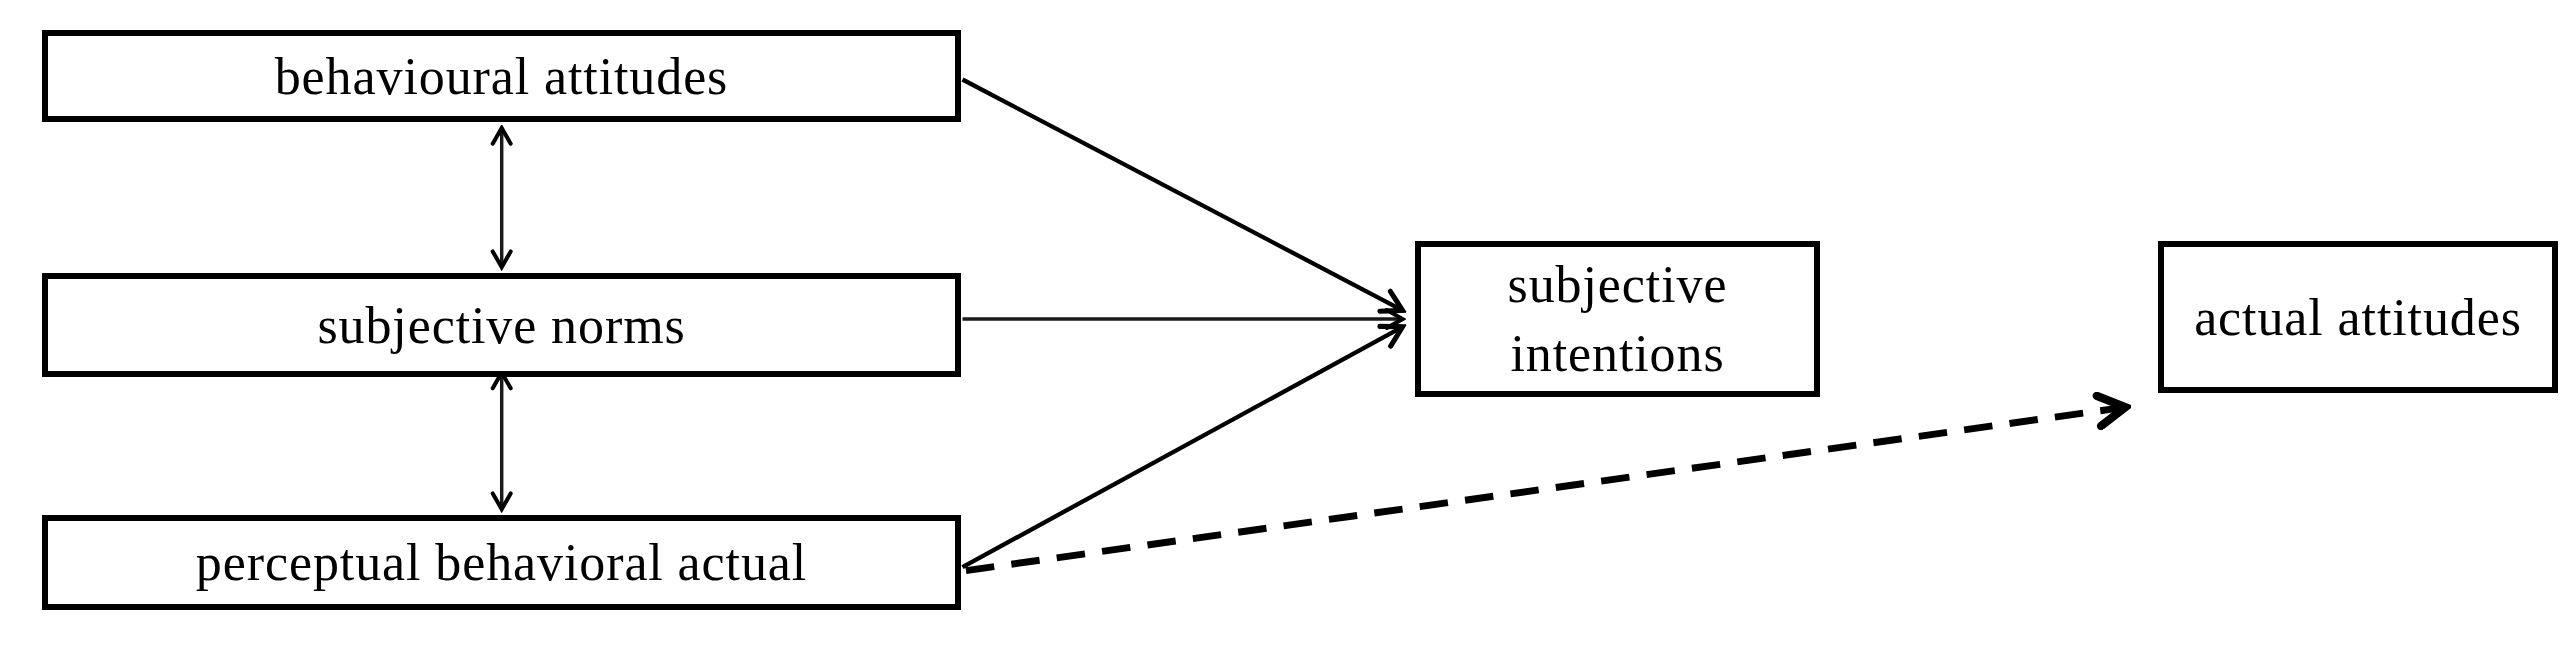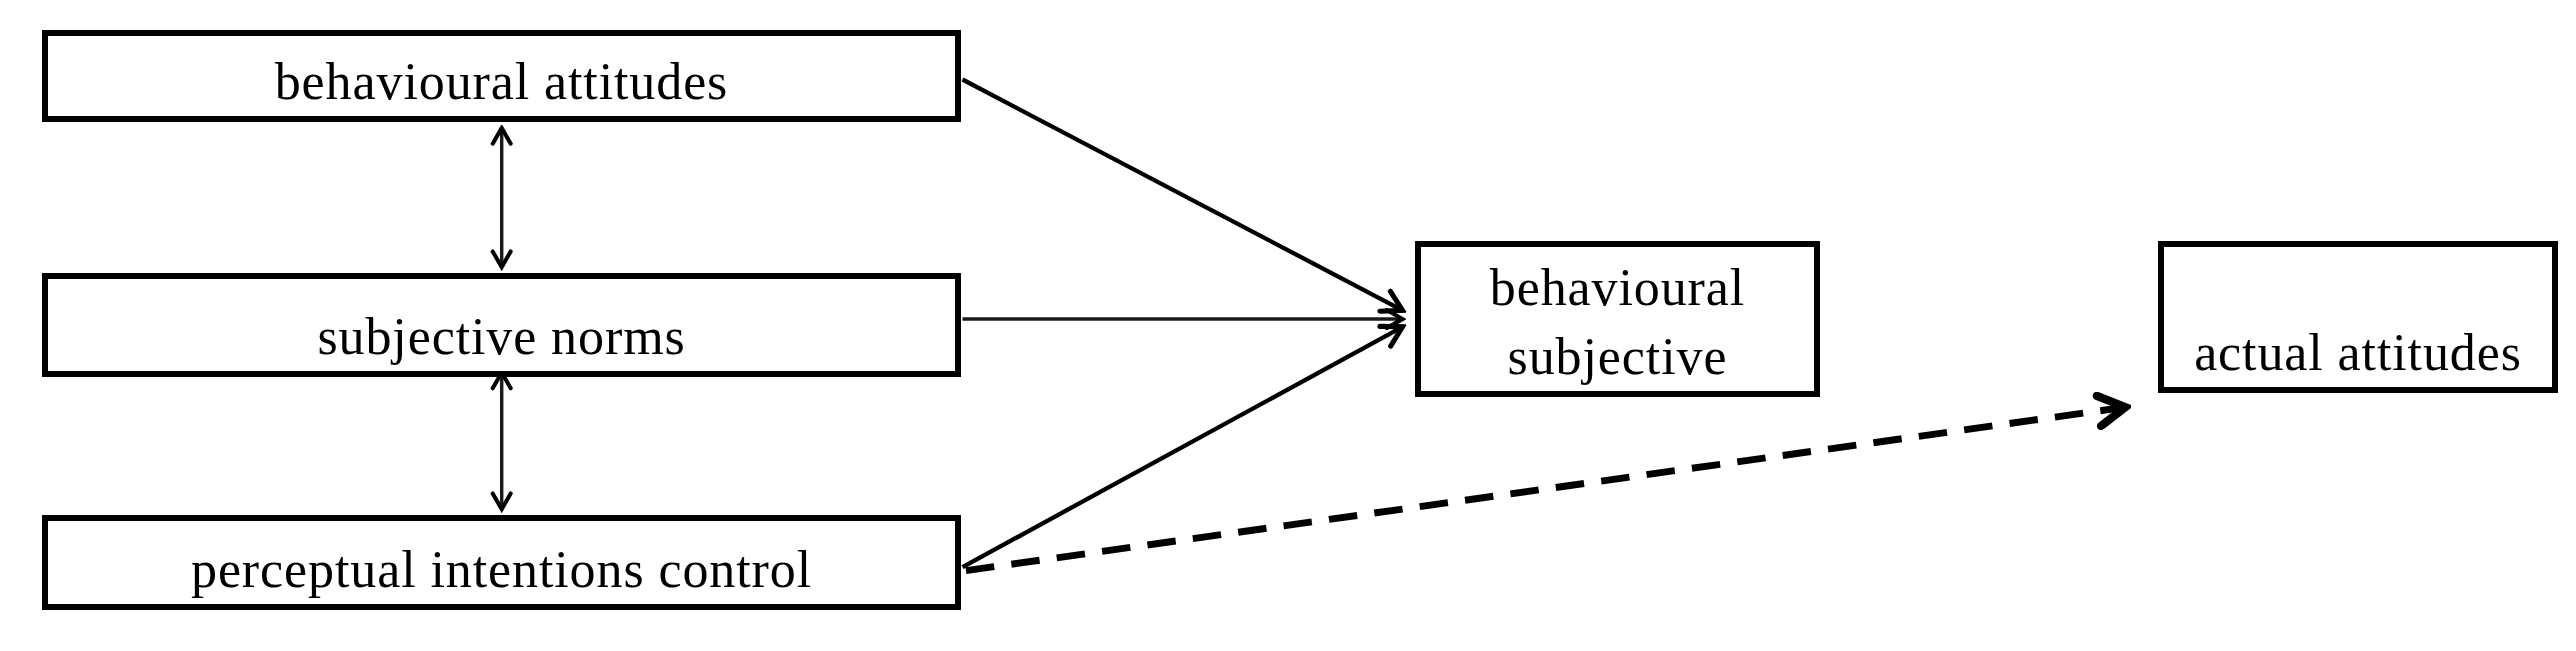--- a/index.html
+++ b/index.html
@@ -21,21 +21,21 @@
     top: 0;
     width: 2576px;
     height: 651px;
   }
   .node {
     position: absolute;
     box-sizing: border-box;
     border: 6px solid #000000;
     background: #ffffff;
     display: flex;
-    align-items: flex-end;
+    align-items: center;
     justify-content: center;
     text-align: center;
     color: #000000;
     font-size: 52px;
     line-height: 69px;
     letter-spacing: 0.9px;
   }
   .node-attitudes   { left: 42px;   top: 30px;  width: 919px; height: 92px; }
   .node-norms       { left: 42px;   top: 273px; width: 919px; height: 104px; }
   .node-control     { left: 42px;   top: 515px; width: 919px; height: 95px; }
@@ -72,25 +72,25 @@
 
   <div class="node node-attitudes">
     <span>behavioural attitudes</span>
   </div>
 
   <div class="node node-norms">
     <span>subjective norms</span>
   </div>
 
   <div class="node node-control">
-    <span>perceptual intentions control</span>
+    <span>perceptual behavioral actual</span>
   </div>
 
   <div class="node node-intentions">
-    <span>behavioural subjective</span>
+    <span>subjective intentions</span>
   </div>
 
   <div class="node node-actual">
     <span>actual attitudes</span>
   </div>
 
 </div>
 
 
 </body></html>

